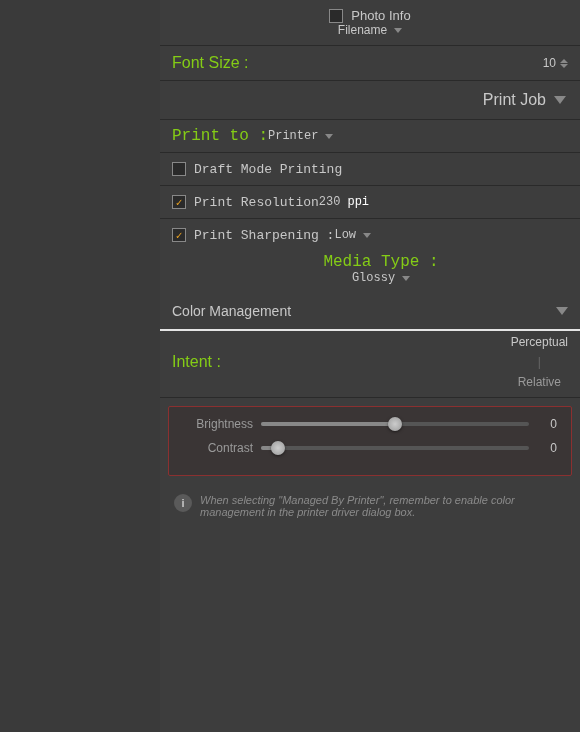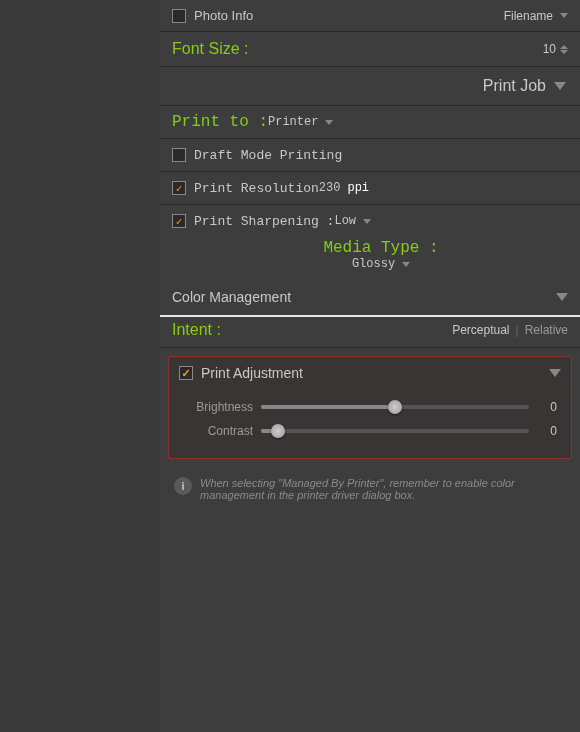--- a/index.html
+++ b/index.html
@@ -120,20 +120,21 @@
       background: #2a2a2a;
       margin: 0;
     }
 
     .photo-info-row {
       display: flex;
       align-items: center;
       justify-content: space-between;
       padding: 8px 12px;
       border-bottom: 1px solid #2a2a2a;
+      flex-direction: column;
     }
 
     .font-size-row {
       display: flex;
       align-items: center;
       justify-content: space-between;
       padding: 8px 12px;
       border-bottom: 1px solid #2a2a2a;
     }
 
@@ -163,20 +164,21 @@
       padding: 4px 12px 8px 12px;
       border-bottom: 1px solid #2a2a2a;
     }
 
     .intent-options {
       display: flex;
       gap: 6px;
       align-items: center;
       color: #9a9a9a;
       font-size: 12px;
+      flex-direction: column;
     }
 
     .intent-active {
       color: #c8c8c8;
     }
 
     .intent-separator {
       color: #666;
     }
 
@@ -399,27 +401,20 @@
       <span class="row-label">Intent :</span>
       <div class="intent-options">
         <span class="intent-active">Perceptual</span>
         <span class="intent-separator">|</span>
         <span>Relative</span>
       </div>
     </div>
   </div>
 
   <div class="print-adjustment-section">
-    <div class="print-adjustment-header">
-      <div class="checkbox-wrapper">
-        <div class="custom-checkbox checked"></div>
-        <span style="color:#c8c8c8; font-size:14px;">Print Adjustment</span>
-      </div>
-      <div class="triangle-down"></div>
-    </div>
 
     <div class="slider-container">
 
       <div class="slider-row">
         <span class="slider-label">Brightness</span>
         <div class="slider-track">
           <div class="slider-fill" style="width: 50%;"></div>
           <div class="slider-thumb" style="left: calc(50% - 7px);"></div>
         </div>
         <span class="slider-value">0</span>

